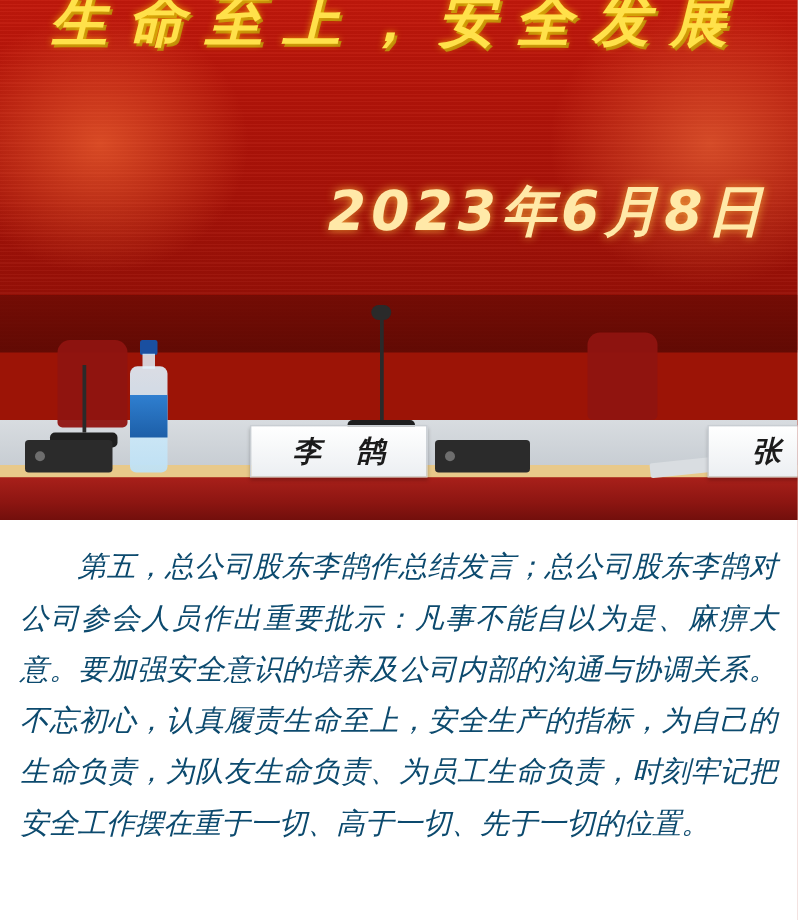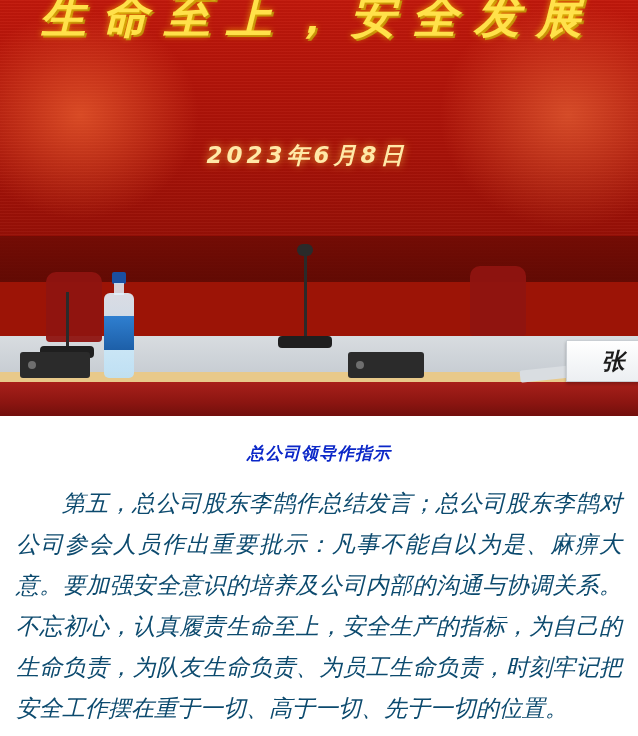--- a/index.html
+++ b/index.html
@@ -76,24 +76,24 @@
     text-shadow: 0 0 6px rgba(255,200,0,.7), 2px 2px 0 #b8860b;
     white-space: nowrap;
     overflow: hidden;
     height: 56px;
     line-height: 56px;
   }
   .banner-date {
     position: absolute;
     left: 0; top: 140px;
     width: 614px;
-    text-align: center;
+    text-align: right;
     font-family: "DejaVu Sans", sans-serif;
     font-weight: bold;
-    font-size: 23px;
+    font-size: 44px;
     color: #ffe9a8;
     letter-spacing: 4px;
     text-shadow: 0 0 8px rgba(255,190,60,.8);
     white-space: nowrap;
   }
 
   
   .stage-band {
     position: absolute;
     left: 0; top: 236px;
@@ -303,20 +303,20 @@
     <div class="mic-base" style="left:40px; top:346px;"></div>
 
     <div class="device" style="left:348px; width:76px;">
       <div class="dot"></div>
     </div>
     <div class="device" style="left:20px; width:70px;">
       <div class="dot"></div>
     </div>
     <div class="phone"></div>
 
+    <div class="nameplate np-center">李 鹄</div>
     <div class="nameplate np-right">张 </div>
   </div>
 
-  <div class="caption">总公司领导作指示</div>
 
   <div class="body-text">第五，总公司股东李鹄作总结发言；总公司股东李鹄对公司参会人员作出重要批示：凡事不能自以为是、麻痹大意。要加强安全意识的培养及公司内部的沟通与协调关系。不忘初心，认真履责生命至上，安全生产的指标，为自己的生命负责，为队友生命负责、为员工生命负责，时刻牢记把安全工作摆在重于一切、高于一切、先于一切的位置。</div>
 
 </div>
 
 </body></html>

